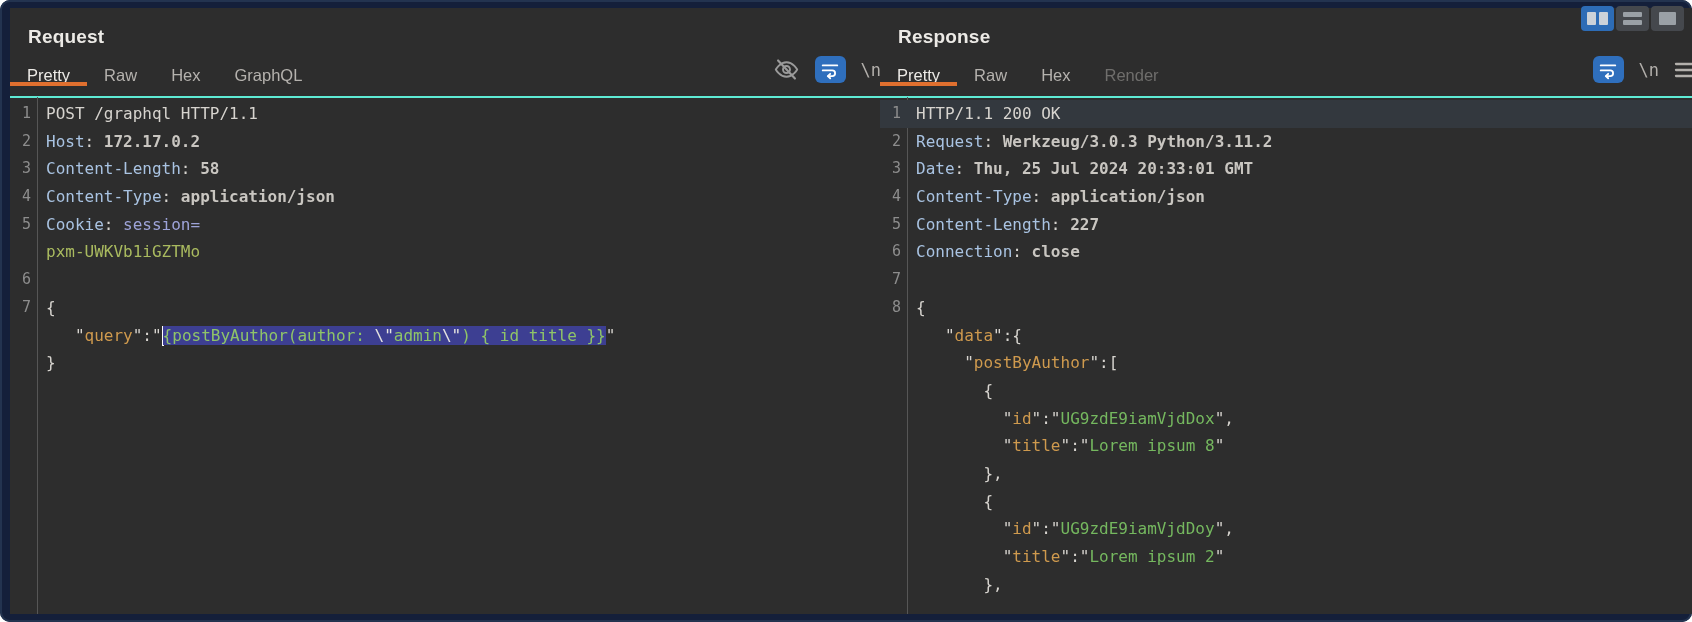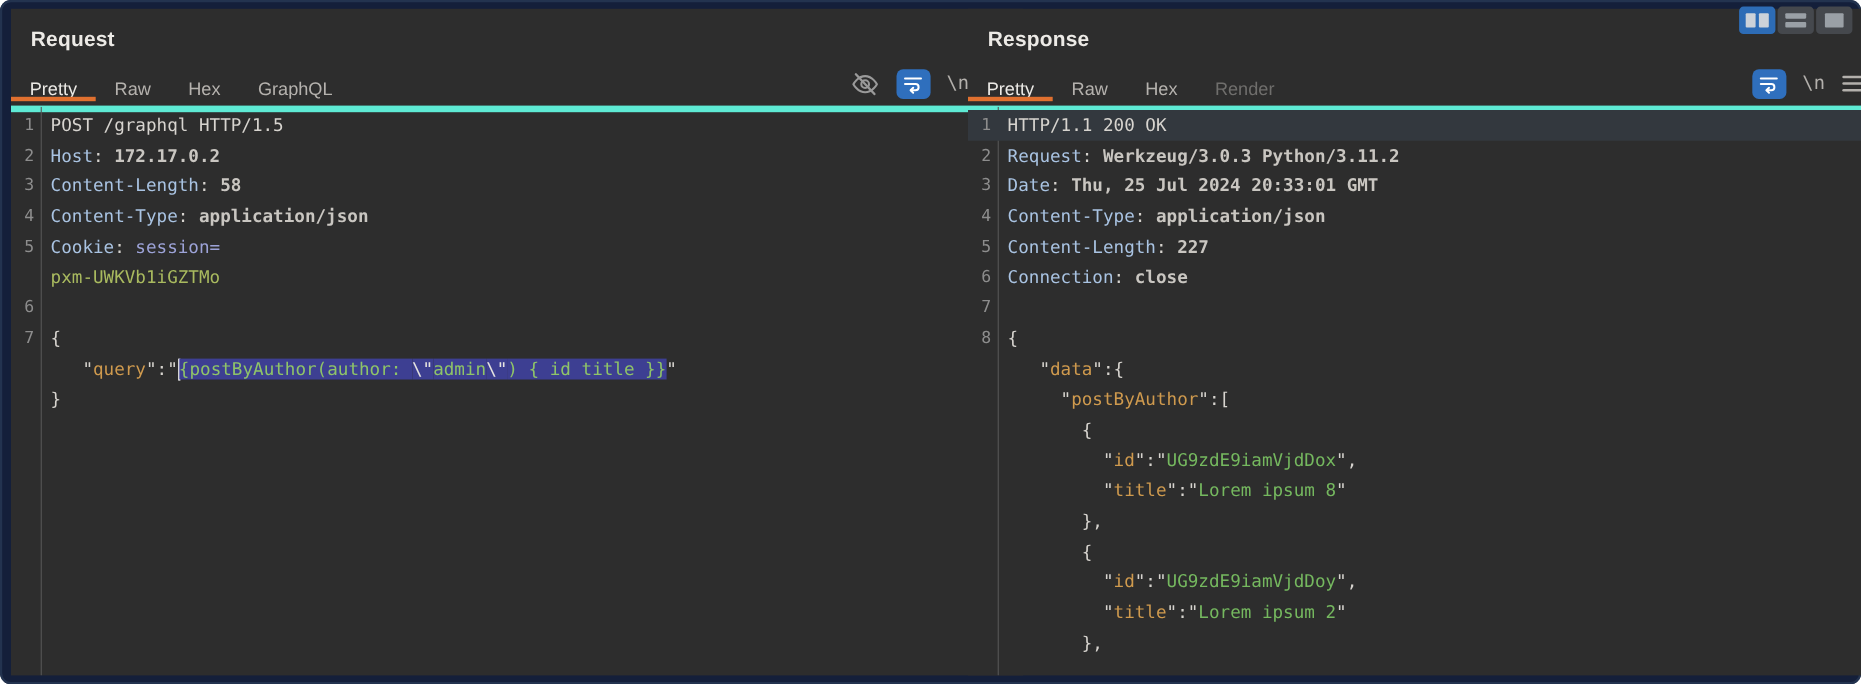--- a/index.html
+++ b/index.html
@@ -11,22 +11,22 @@
   }
   .panel{position:absolute;top:8px;height:606px;background:#2d2d2d;}
   .panel-request{left:10px;width:920px;}
   .panel-response{left:880px;width:828px;}
   .panel-title{
     padding:18px 0 0 18px;height:30px;
     font-size:19px;font-weight:bold;color:#eceae6;letter-spacing:.2px;
   }
   .tabbar{
     position:relative;height:40px;margin-top:0;
-    border-bottom:6px solid #5eead4;
-    display:flex;align-items:center;justify-content:space-between;
+    border-bottom:2px solid #5eead4;
+    display:flex;align-items:flex-start;justify-content:space-between;
   }
   .tabs{display:flex;align-items:stretch;}
   .tab{
     position:relative;padding:10px 17px 0 17px;font-size:16.5px;color:#b5b2ae;cursor:default;
   }
   .tab.active{color:#eceae6;}
   .tab.active::after{
     content:"";position:absolute;left:0;right:0;bottom:-1px;height:4px;background:#e0702f;
   }
   .tab.disabled{color:#6f6e6c;}
@@ -102,21 +102,21 @@
           <svg width="24" height="20" viewBox="0 0 24 20" fill="none" stroke-linecap="round" stroke-linejoin="round" stroke="#b3b0ac" stroke-width="2.3">
             <path d="M2 4 H22"></path>
             <path d="M2 10 H22"></path>
             <path d="M2 16 H22"></path>
           </svg>
         </div>
     </div>
     <div class="editor">
       <div class="gutter-line"></div>
       <div class="code" id="req-code">
-          <div class="code-row"><span class="gutter">1</span><span class="code-text"><span class="c-p">POST /graphql HTTP/1.5</span></span></div>
+          <div class="code-row"><span class="gutter">1</span><span class="code-text"><span class="c-p">POST /graphql HTTP/1.1</span></span></div>
           <div class="code-row"><span class="gutter">2</span><span class="code-text"><span class="c-n">Host</span><span class="c-p">: </span><span class="c-v">172.17.0.2</span></span></div>
           <div class="code-row"><span class="gutter">3</span><span class="code-text"><span class="c-n">Content-Length</span><span class="c-p">: </span><span class="c-v">58</span></span></div>
           <div class="code-row"><span class="gutter">4</span><span class="code-text"><span class="c-n">Content-Type</span><span class="c-p">: </span><span class="c-v">application/json</span></span></div>
           <div class="code-row"><span class="gutter">5</span><span class="code-text"><span class="c-n">Cookie</span><span class="c-p">: </span><span class="c-l">session=</span></span></div>
           <div class="code-row"><span class="gutter"></span><span class="code-text"><span class="c-ck">pxm-UWKVb1iGZTMo</span></span></div>
           <div class="code-row"><span class="gutter">6</span><span class="code-text"></span></div>
           <div class="code-row"><span class="gutter">7</span><span class="code-text"><span class="c-p">{</span></span></div>
           <div class="code-row"><span class="gutter"></span><span class="code-text"><span class="c-p">   "</span><span class="c-k">query</span><span class="c-p">":"</span><span class="caret"></span><span class="c-sg">{postByAuthor(author: </span><span class="c-sw">\"</span><span class="c-sg">admin</span><span class="c-sw">\"</span><span class="c-sg">) { id title }}</span><span class="c-p">"</span></span></div>
           <div class="code-row"><span class="gutter"></span><span class="code-text"><span class="c-p">}</span></span></div>
         </div>

